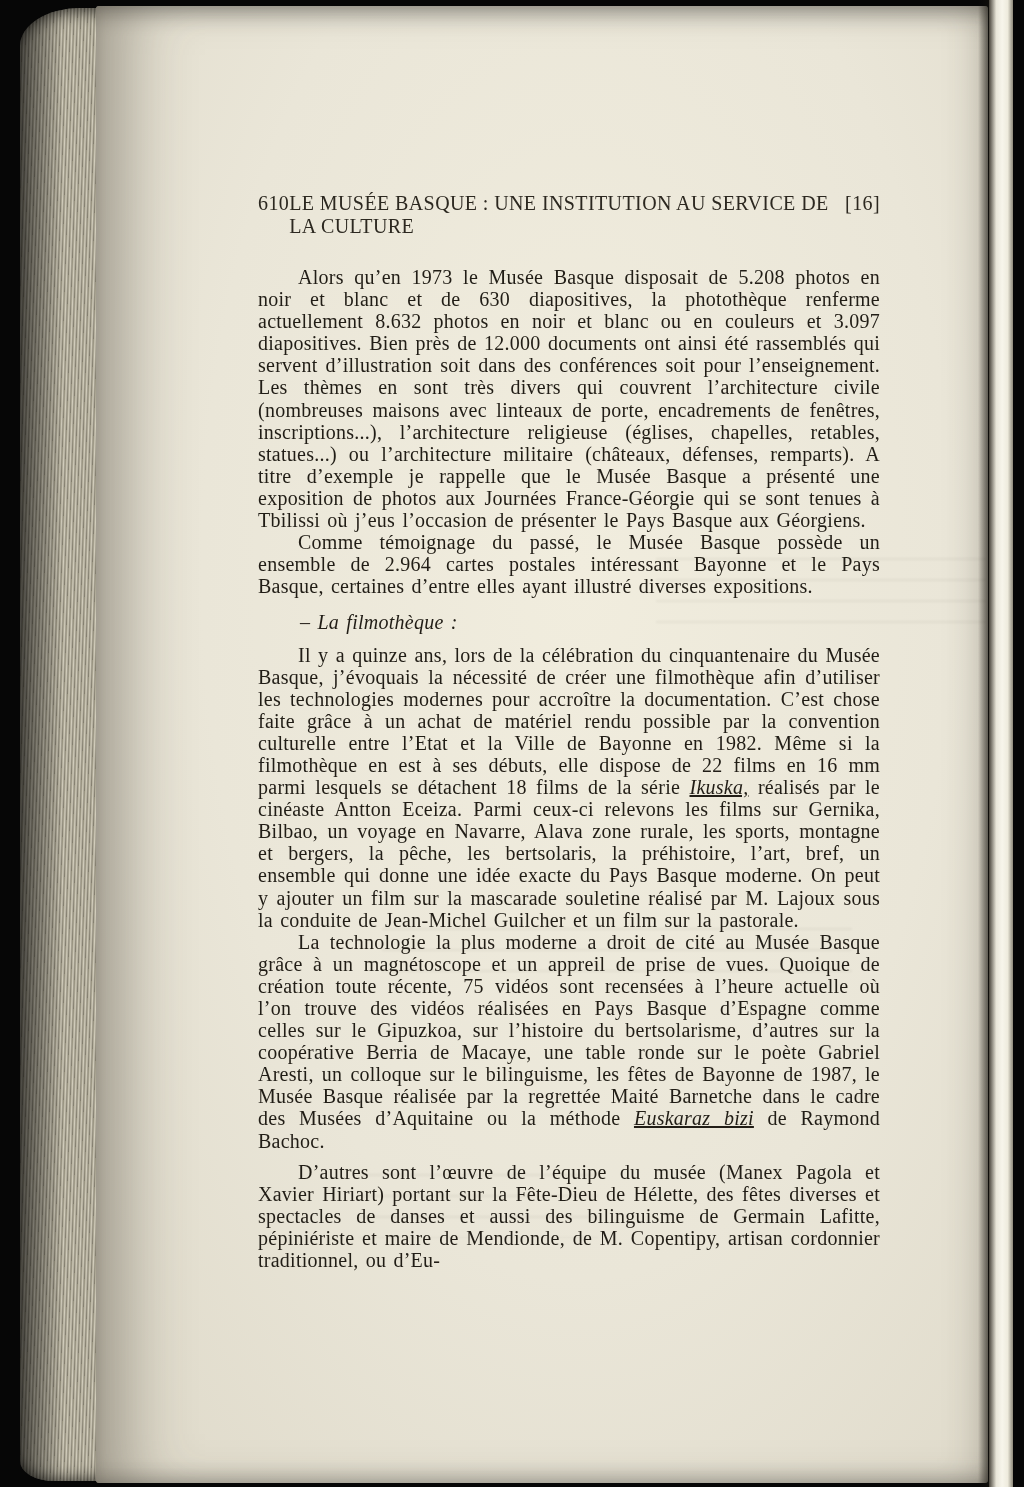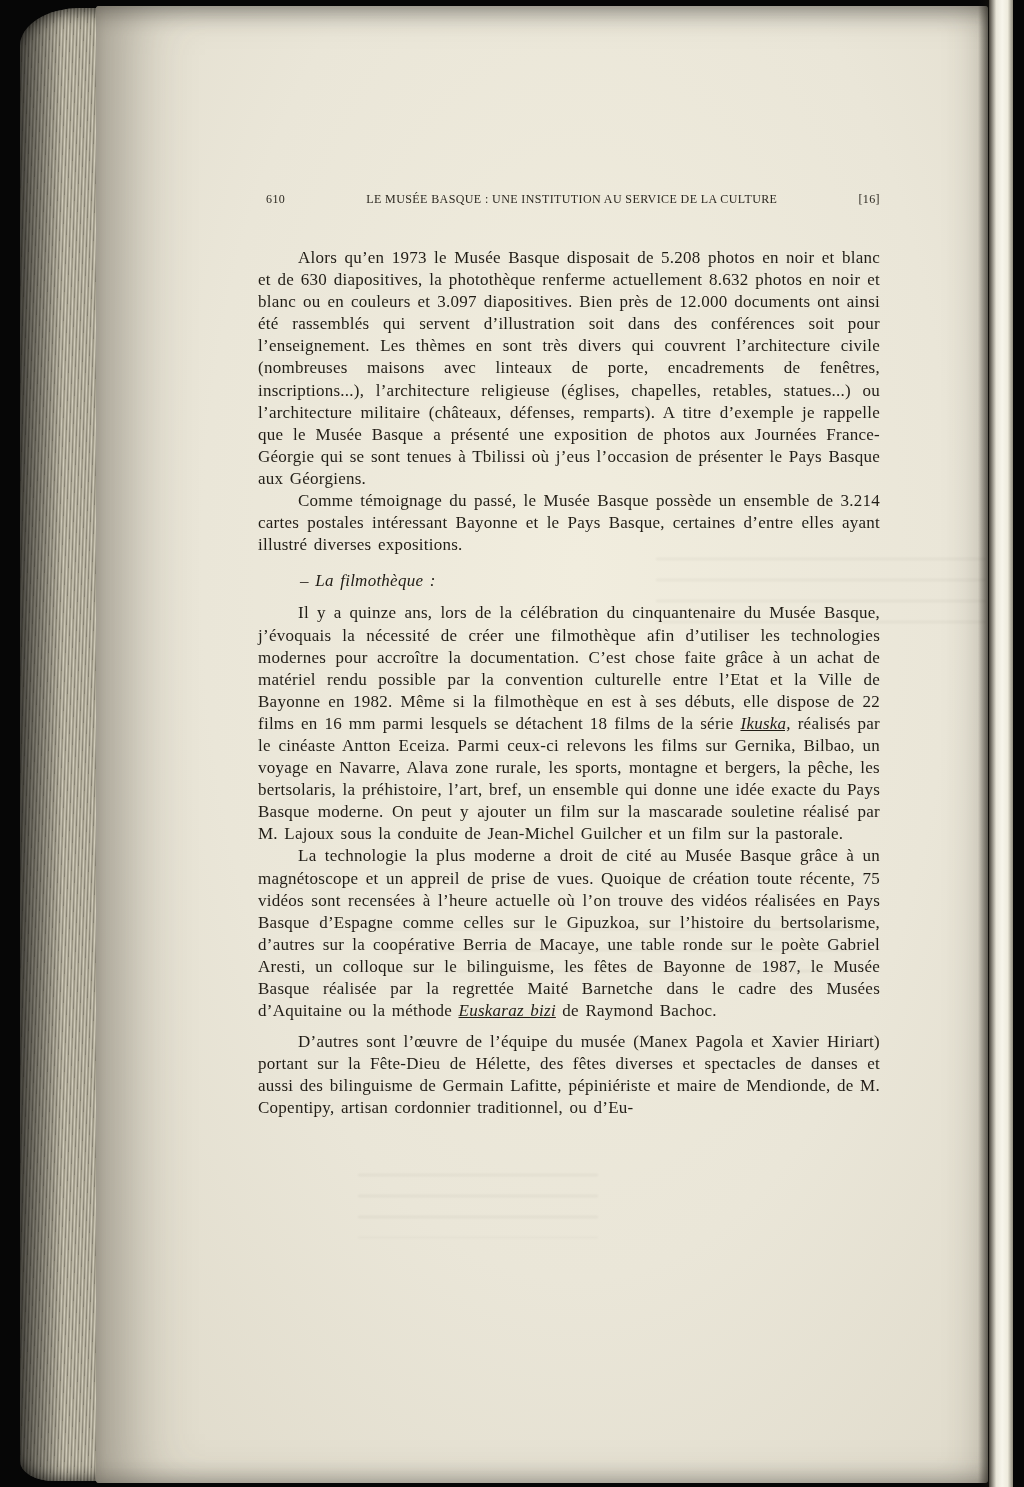--- a/index.html
+++ b/index.html
@@ -44,26 +44,26 @@
     position:absolute;opacity:.055;filter:blur(1.1px);pointer-events:none;
     background:repeating-linear-gradient(180deg,#3c372e 0 2.2px,transparent 2.2px 21px);
   }
   .ghost.a{left:560px;top:552px;width:330px;height:78px;}
   .ghost.b{left:286px;top:922px;width:470px;height:46px;}
   .ghost.c{left:262px;top:1168px;width:240px;height:64px;}
 
   .page-inner{position:absolute;left:162px;top:186px;width:622px;color:#26221a;}
   .running-head{
     display:flex;align-items:baseline;
-    font-size:12px;letter-spacing:.4px;color:#2c2820;margin-left:8px;
+    font-size:20px;letter-spacing:.4px;color:#2c2820;
   }
-  .running-head .head-title{flex:1;text-align:center;}
+  .running-head .head-title{flex:1;}
   .body-text{
-    margin-top:40px;
-    font-size:17px;line-height:22.1px;
+    margin-top:28px;
+    font-size:20px;line-height:22.1px;
     text-align:justify;
     letter-spacing:.25px;word-spacing:2px;
     color:#211d16;
   }
   p{margin:0;}
   .para{text-indent:40px;}
   .para-gap{margin-top:9px;}
   .section-heading{
     font-style:italic;
     margin:14px 0 10px 0;
@@ -84,21 +84,21 @@
       <header class="running-head">
         <span>610</span>
         <span class="head-title">LE MUSÉE BASQUE : UNE INSTITUTION AU SERVICE DE LA CULTURE</span>
         <span>[16]</span>
       </header>
 
       <div class="body-text">
 
         <p class="para"><span>Alors qu’en 1973 le Musée Basque disposait de 5.208 photos en noir et blanc et de 630 diapositives, la photothèque renferme actuellement 8.632 photos en noir et blanc ou en couleurs et 3.097 diapositives. Bien près de 12.000 documents ont ainsi été rassemblés qui servent d’illustration soit dans des conférences soit pour l’enseignement. Les thèmes en sont très divers qui couvrent l’architecture civile (nombreuses maisons avec linteaux de porte, encadrements de fenêtres, inscriptions...), l’architecture religieuse (églises, chapelles, retables, statues...) ou l’architecture militaire (châteaux, défenses, remparts). A titre d’exemple je rappelle que le Musée Basque a présenté une exposition de photos aux Journées France-Géorgie qui se sont tenues à Tbilissi où j’eus l’occasion de présenter le Pays Basque aux Géorgiens.</span></p>
 
-        <p class="para"><span>Comme témoignage du passé, le Musée Basque possède un ensemble de 3.214 cartes postales intéressant Bayonne et le Pays Basque, certaines d’entre elles ayant illustré diverses expositions.</span></p>
+        <p class="para"><span>Comme témoignage du passé, le Musée Basque possède un ensemble de 2.964 cartes postales intéressant Bayonne et le Pays Basque, certaines d’entre elles ayant illustré diverses expositions.</span></p>
 
         <p class="section-heading"><span>– La filmothèque :</span></p>
 
         <p class="para"><span>Il y a quinze ans, lors de la célébration du cinquantenaire du Musée Basque, j’évoquais la nécessité de créer une filmothèque afin d’utiliser les technologies modernes pour accroître la documentation. C’est chose faite grâce à un achat de matériel rendu possible par la convention culturelle entre l’Etat et la Ville de Bayonne en 1982. Même si la filmothèque en est à ses débuts, elle dispose de 22 films en 16 mm parmi lesquels se détachent 18 films de la série </span><span class="italic">Ikuska,</span><span> réalisés par le cinéaste Antton Eceiza. Parmi ceux-ci relevons les films sur Gernika, Bilbao, un voyage en Navarre, Alava zone rurale, les sports, montagne et bergers, la pêche, les bertsolaris, la préhistoire, l’art, bref, un ensemble qui donne une idée exacte du Pays Basque moderne. On peut y ajouter un film sur la mascarade souletine réalisé par M. Lajoux sous la conduite de Jean-Michel Guilcher et un film sur la pastorale.</span></p>
 
 
         <p class="para"><span>La technologie la plus moderne a droit de cité au Musée Basque grâce à un magnétoscope et un appreil de prise de vues. Quoique de création toute récente, 75 vidéos sont recensées à l’heure actuelle où l’on trouve des vidéos réalisées en Pays Basque d’Espagne comme celles sur le Gipuzkoa, sur l’histoire du bertsolarisme, d’autres sur la coopérative Berria de Macaye, une table ronde sur le poète Gabriel Aresti, un colloque sur le bilinguisme, les fêtes de Bayonne de 1987, le Musée Basque réalisée par la regrettée Maité Barnetche dans le cadre des Musées d’Aquitaine ou la méthode </span><span class="italic">Euskaraz bizi</span><span> de Raymond Bachoc.</span></p>
 
         <p class="para para-gap"><span>D’autres sont l’œuvre de l’équipe du musée (Manex Pagola et Xavier Hiriart) portant sur la Fête-Dieu de Hélette, des fêtes diverses et spectacles de danses et aussi des bilinguisme de Germain Lafitte, pépiniériste et maire de Mendionde, de M. Copentipy, artisan cordonnier traditionnel, ou d’Eu-</span></p>
 

